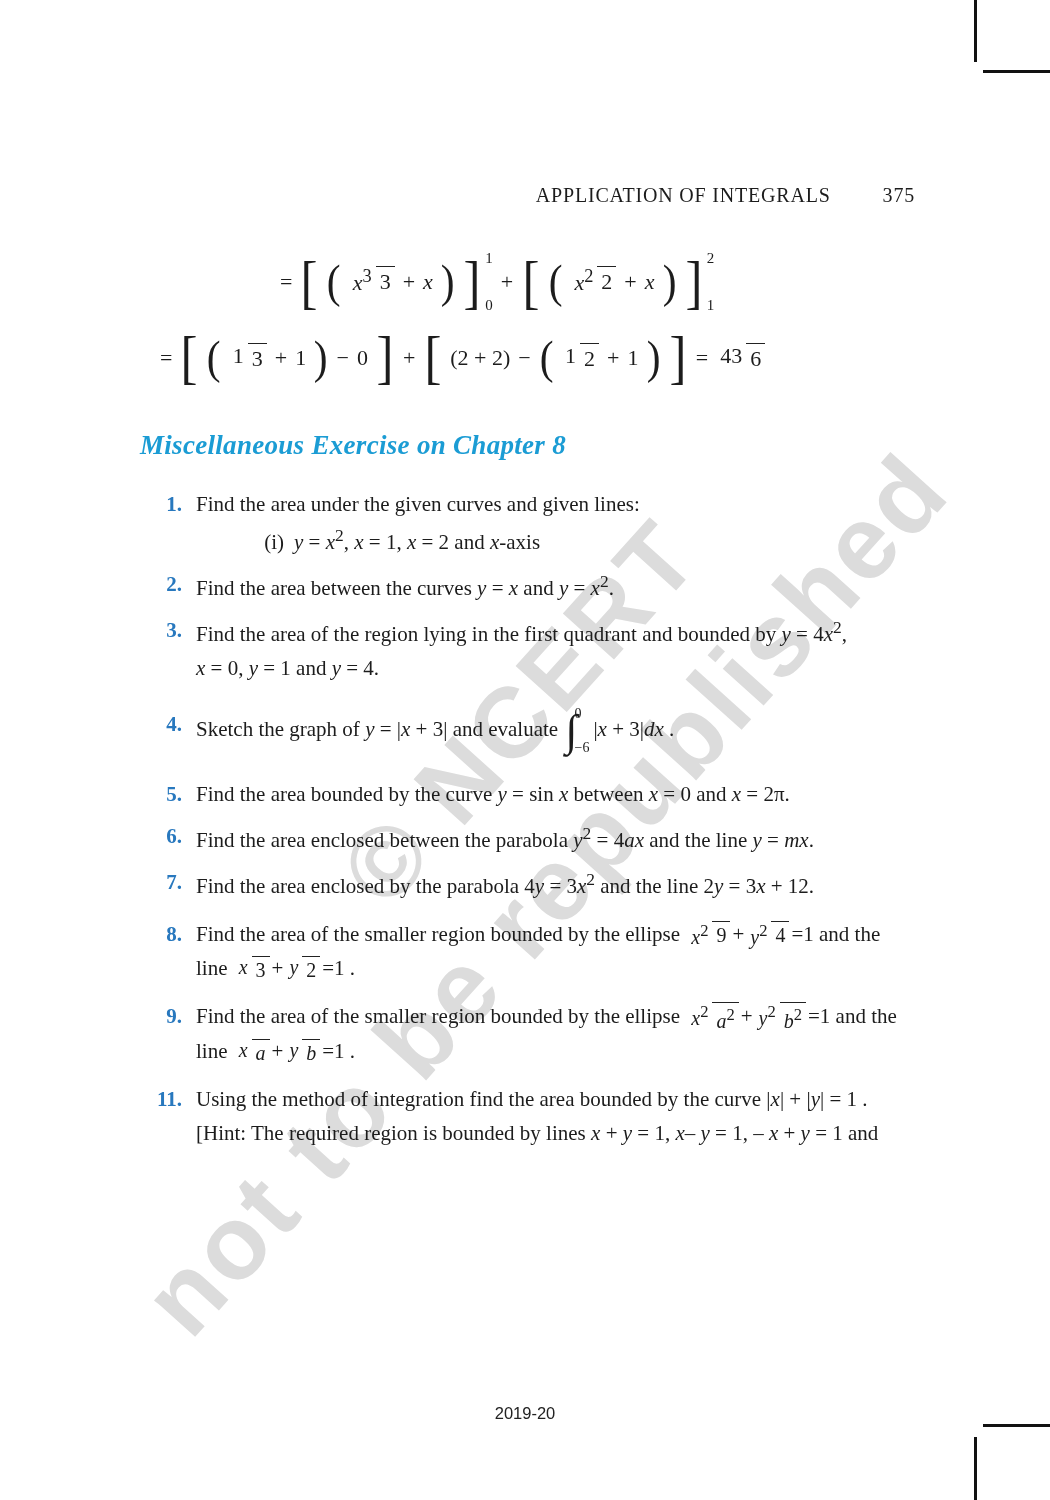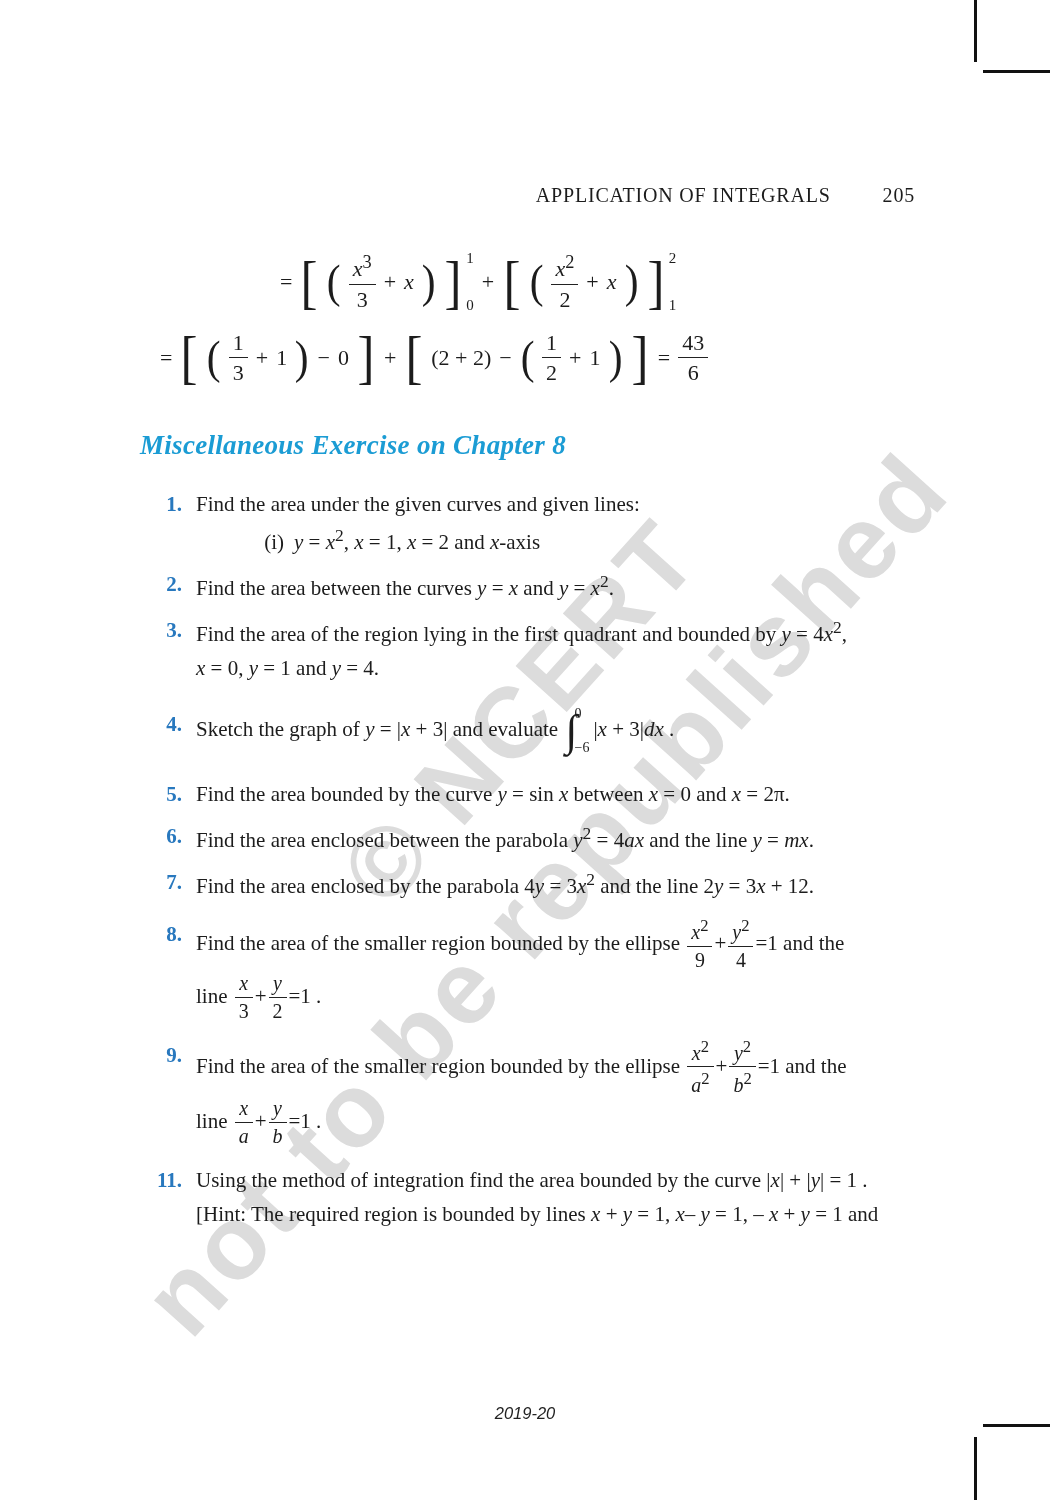--- a/index.html
+++ b/index.html
@@ -38,21 +38,21 @@
   .eq{
     display:flex;align-items:center;gap:7px;font-size:22px;
     margin-left:140px;white-space:nowrap;
   }
   .eq1{margin-top:44px;}
   .eq2{margin-top:16px;margin-left:20px;}
   .bb{font-size:60px;font-weight:400;line-height:0.95;transform:scaleX(0.85);}
   .bp{font-size:46px;font-weight:400;line-height:0.95;transform:scaleX(0.9);}
   .pm{padding:0 1px;}
   .frac{
-    display:inline-flex;flex-direction:column;text-align:center;
+    display:inline-flex;flex-direction:row;
     vertical-align:middle;line-height:1.15;
   }
   .frac .fn{display:block;padding:0 4px 2px;}
   .frac .fd{display:block;border-top:1.5px solid #222;padding:2px 4px 0;}
   .lim{
     display:inline-flex;flex-direction:column;justify-content:space-between;
     height:62px;font-size:15px;line-height:1;margin-left:-4px;
   }
   .lim .lt{display:block;}
   .lim .lb{display:block;}
@@ -79,21 +79,21 @@
   .ex-body .frac{font-size:0.95em;position:relative;top:-1px;margin:0 2px;}
   .intwrap{display:inline-flex;align-items:center;vertical-align:middle;margin:0 2px;}
   .int{font-size:44px;line-height:0.85;font-weight:400;}
   .ilim{
     display:inline-flex;flex-direction:column;justify-content:space-between;
     height:48px;font-size:14px;line-height:1;margin-left:-3px;margin-right:2px;
   }
   
   .footer{
     position:absolute;left:0;right:0;top:1404px;text-align:center;z-index:2;
-    font-family:"Liberation Sans", sans-serif;font-size:16.5px;color:#222;font-style:italic;
+    font-family:"Liberation Sans", sans-serif;font-size:16.5px;color:#222;
   }
 </style>
 </head>
 <body>
 
 <div class="sheet">
 
   <div class="crop cm-v-top"></div>
   <div class="crop cm-h-top"></div>
   <div class="crop cm-h-bot"></div>
@@ -101,21 +101,21 @@
 
   <div class="watermark">
     <span class="wm1">© NCERT</span>
     <span class="wm2">not to be republished</span>
   </div>
 
   <div class="content">
 
     <div class="page-header">
       <span class="title">APPLICATION OF INTEGRALS</span>
-      <span class="pageno">205</span>
+      <span class="pageno">375</span>
     </div>
 
     <div class="eq eq1">=<span class="bb">[</span><span class="bp">(</span><span class="frac">
           <span class="fn"><i>x</i><sup>3</sup></span>
           <span class="fd">3</span>
         </span><span class="pm">+</span><i>x</i><span class="bp">)</span><span class="bb">]</span><span class="lim">
           <span class="lt">1</span>
           <span class="lb">0</span>
         </span><span class="pm">+</span><span class="bb">[</span><span class="bp">(</span><span class="frac">
           <span class="fn"><i>x</i><sup>2</sup></span>

